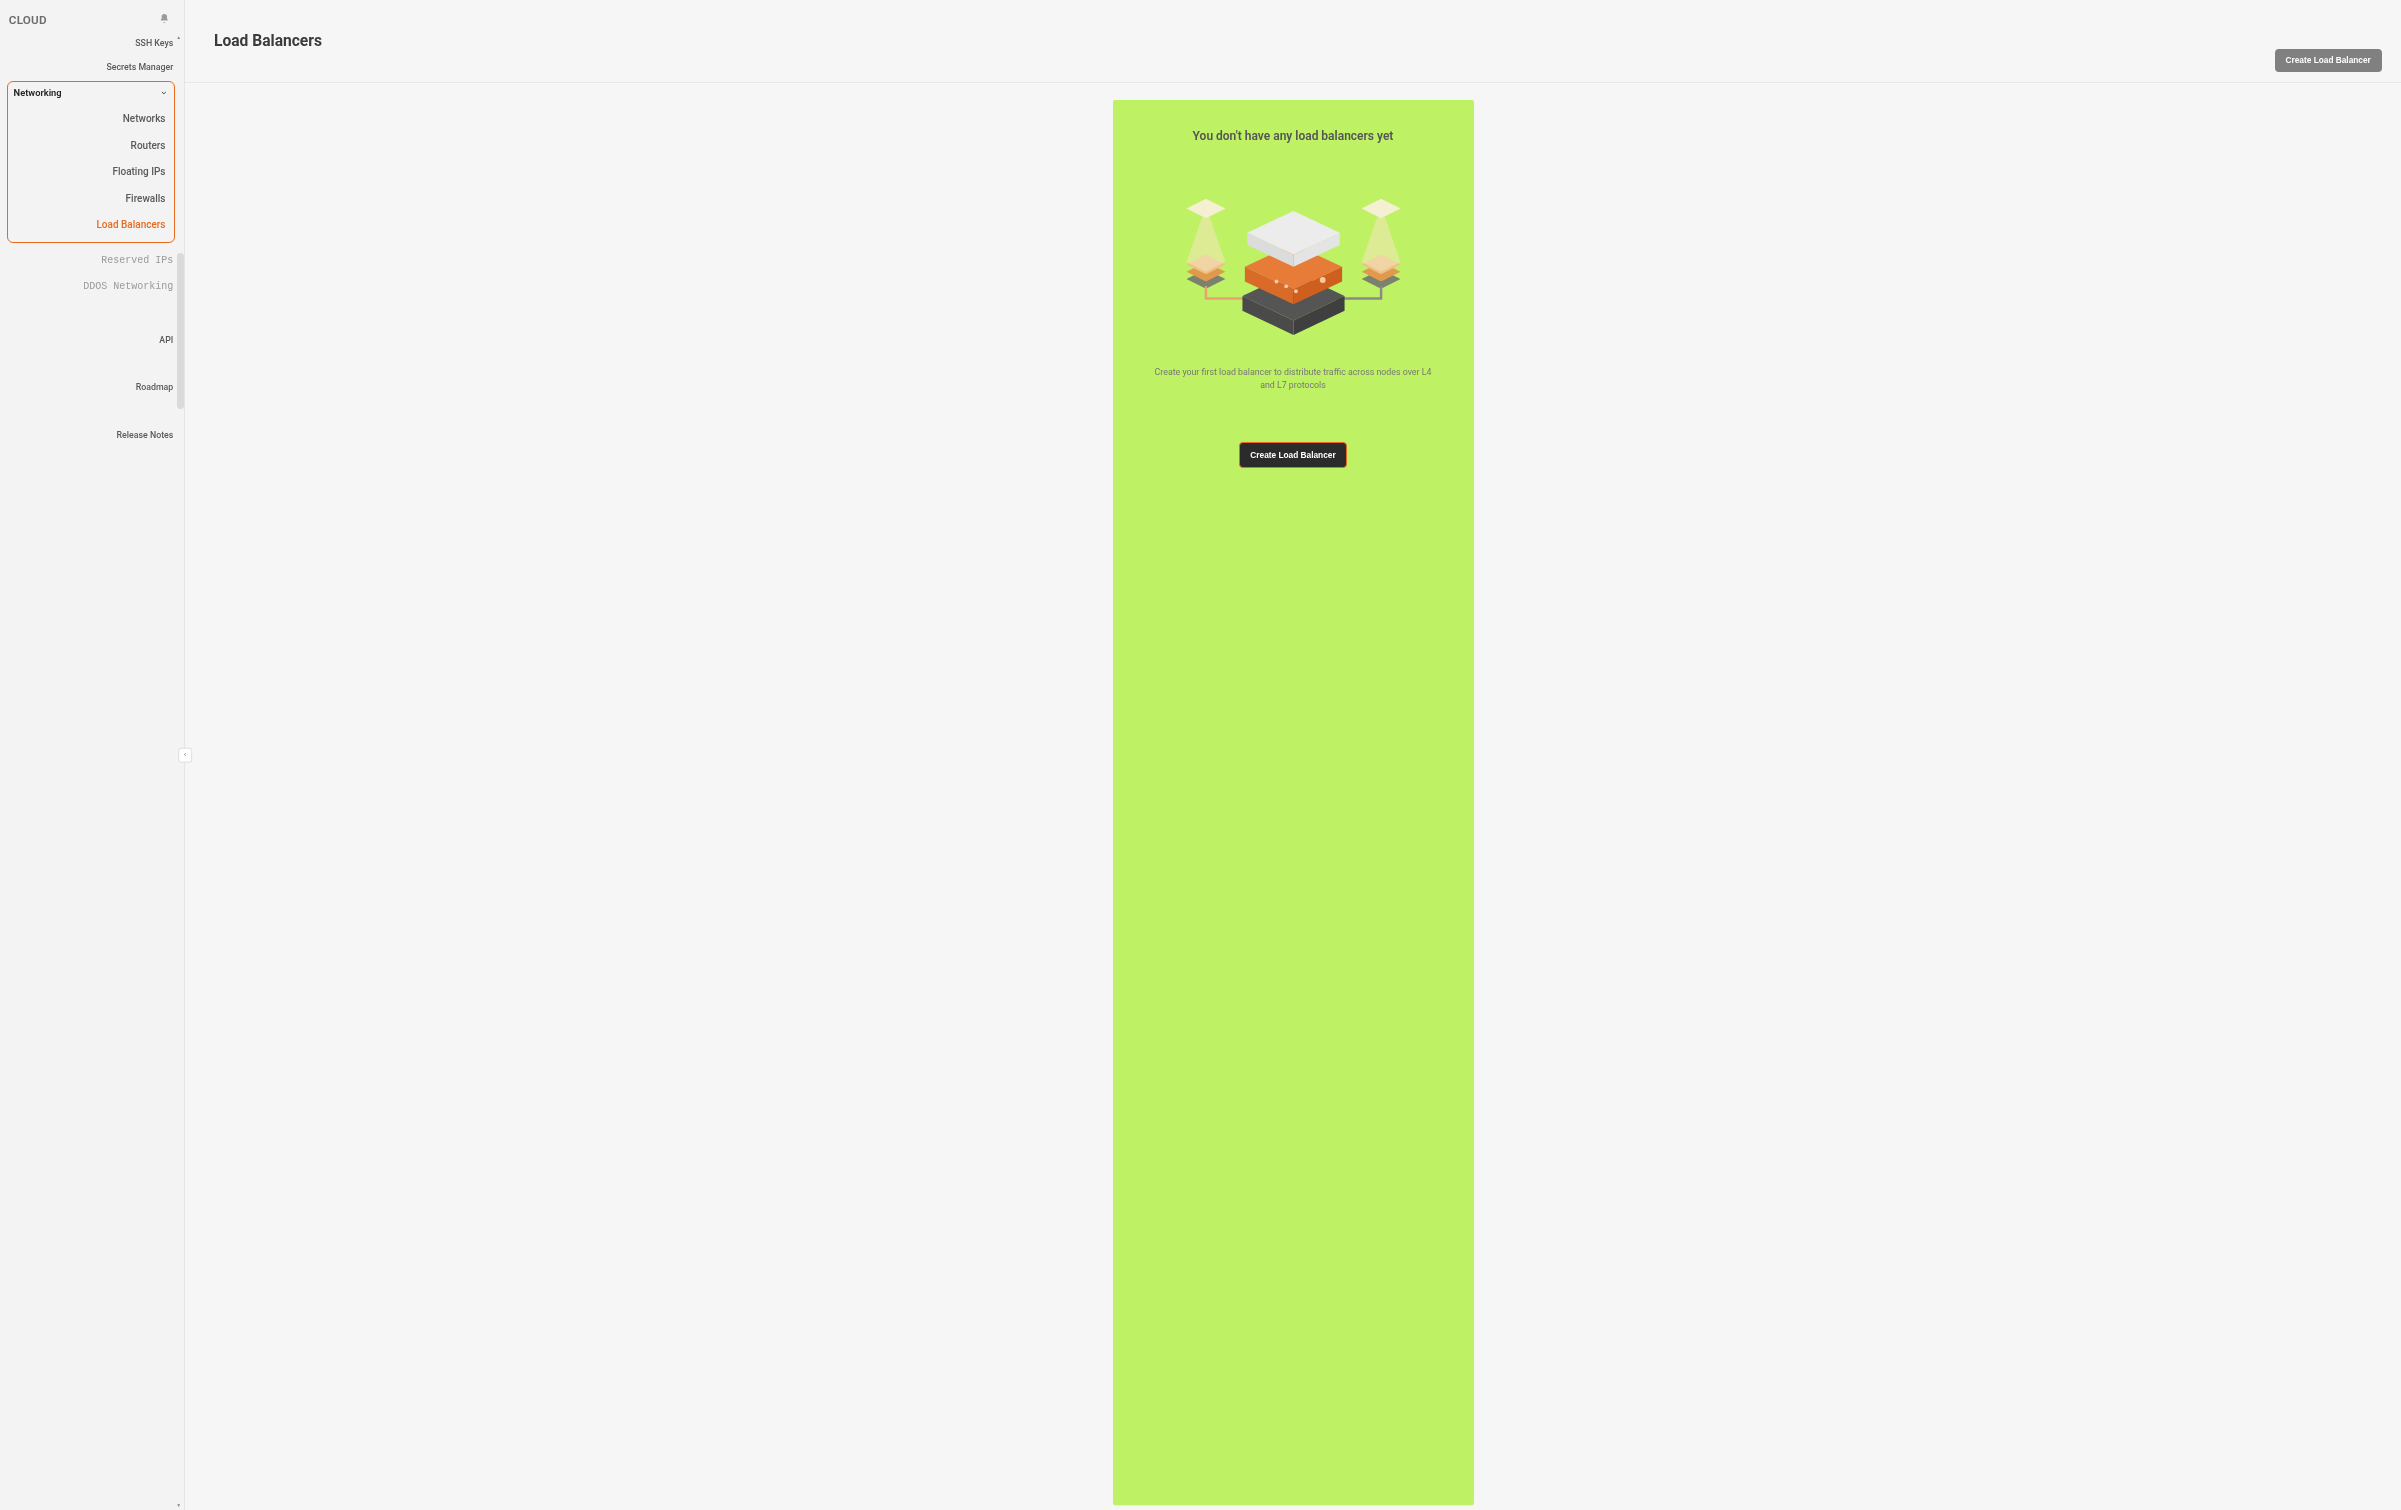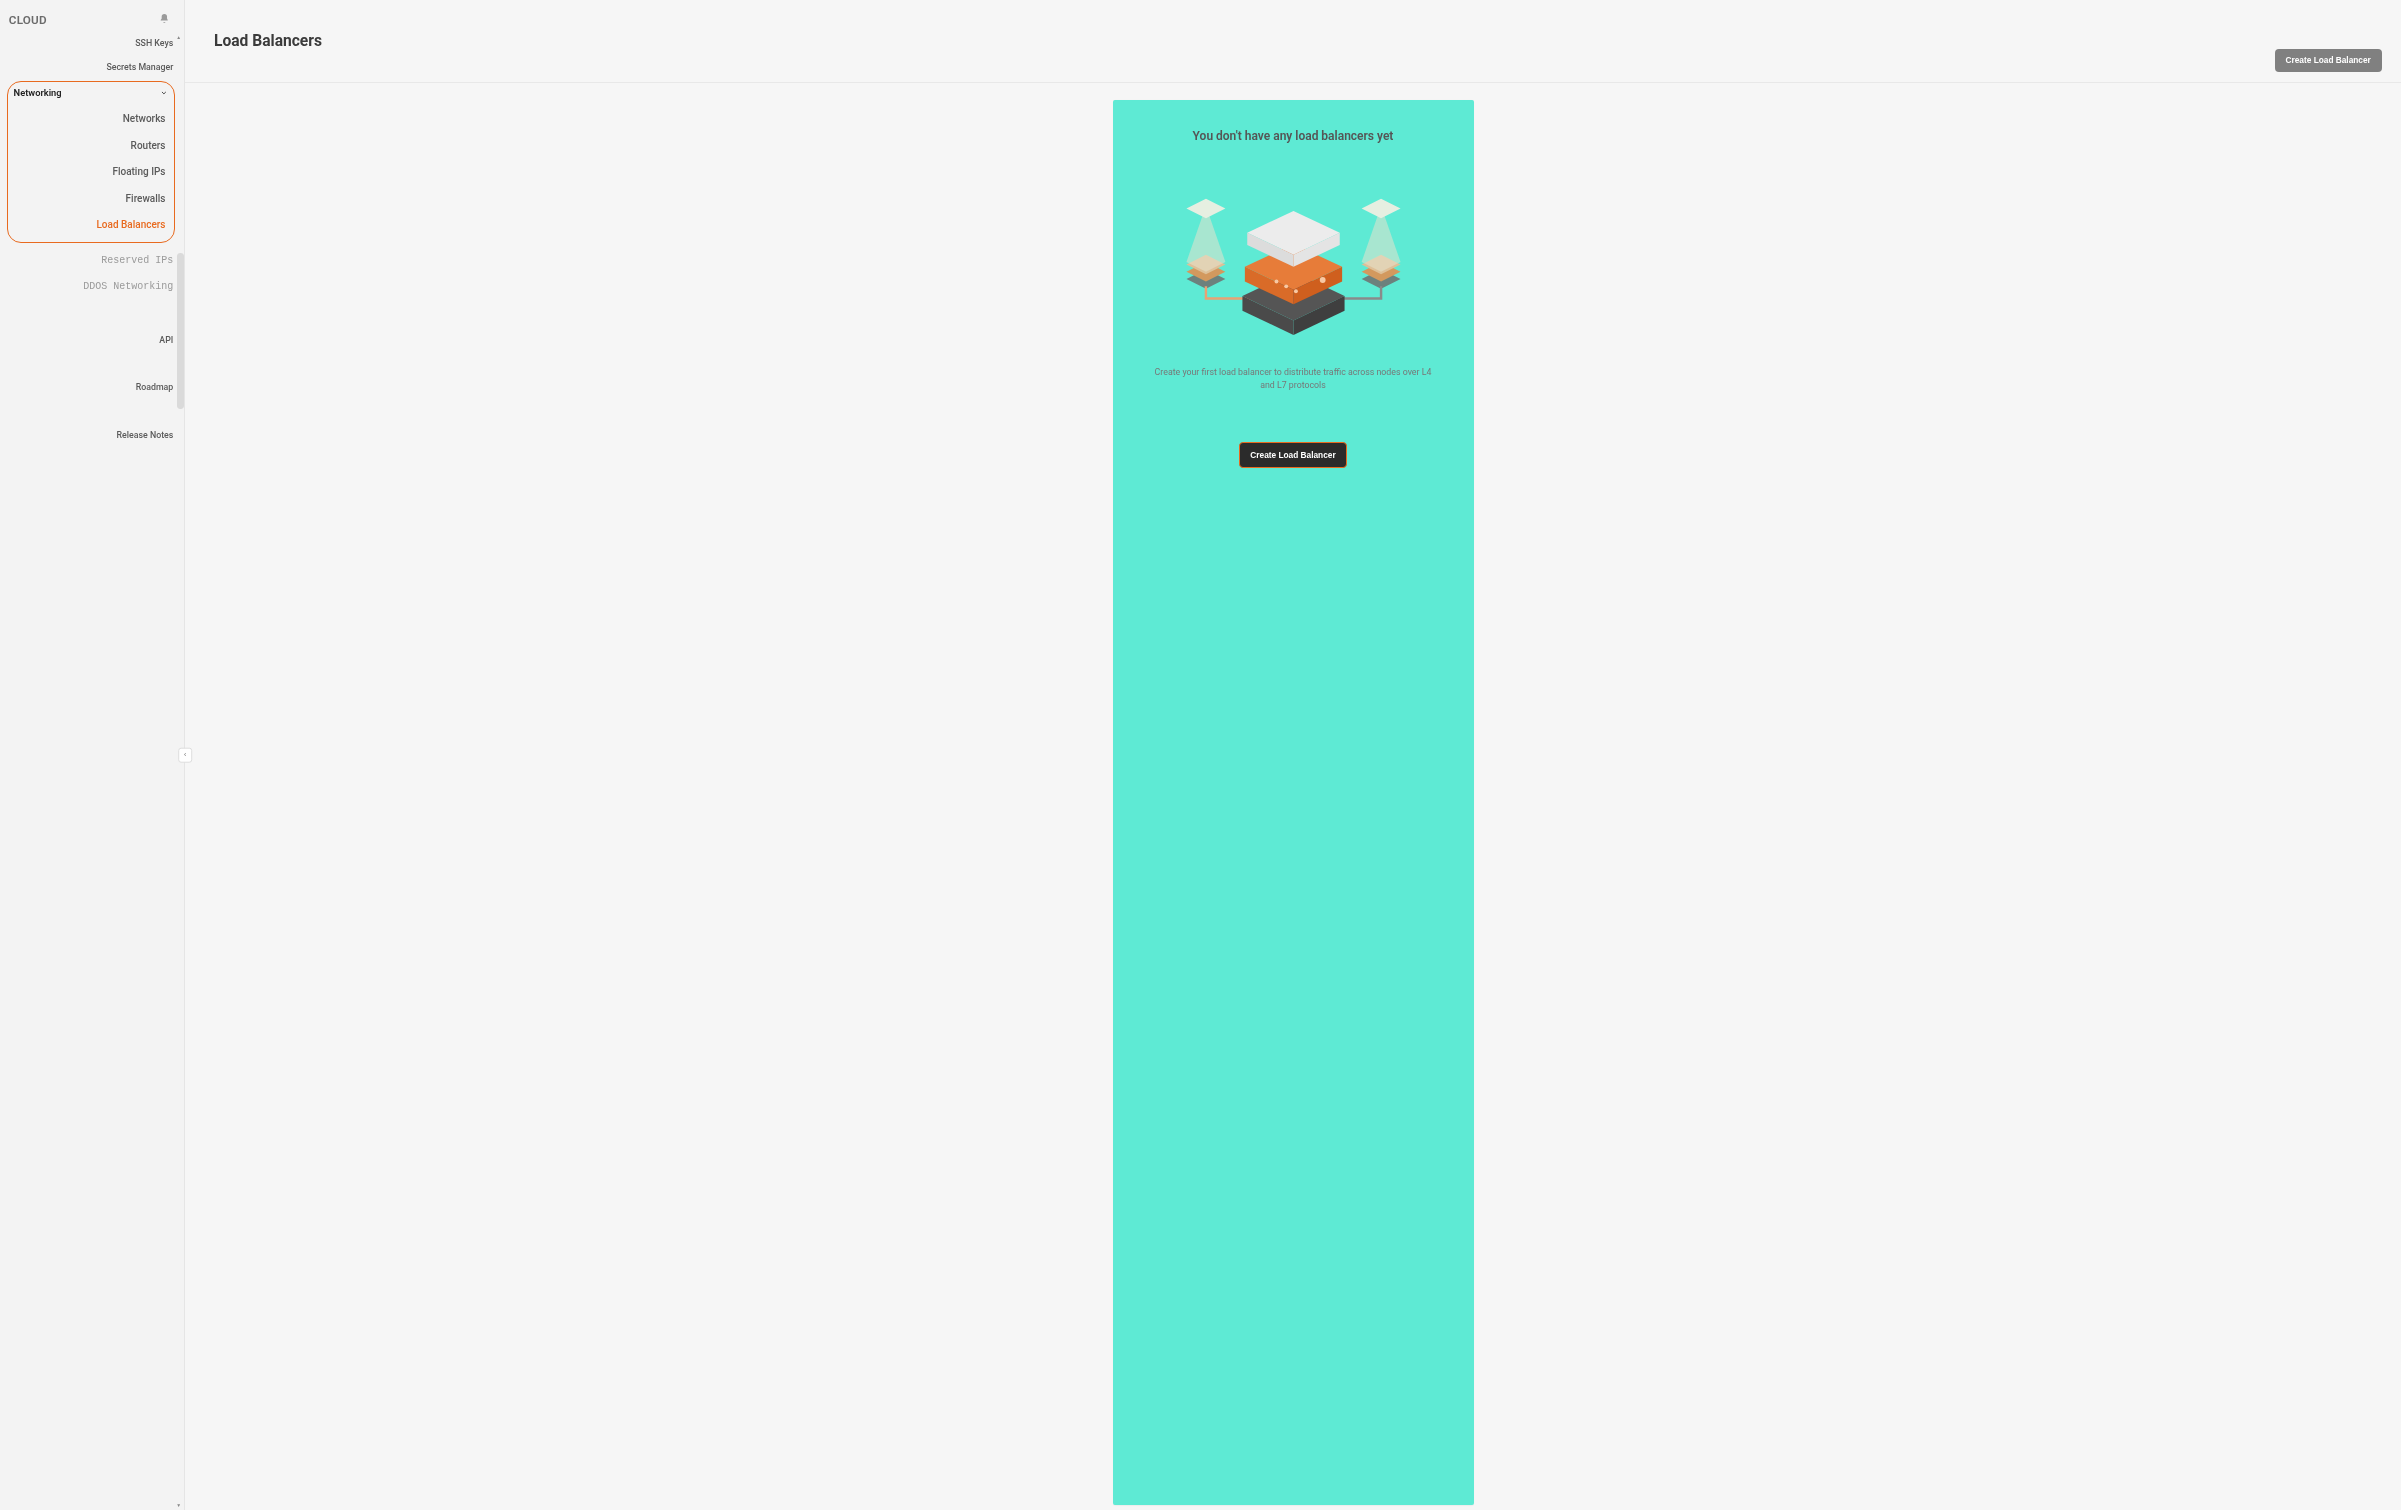--- a/index.html
+++ b/index.html
@@ -55,21 +55,21 @@
     font-weight: 500;
     color: #5a5a5a;
     cursor: pointer;
   }
   .nav-top .nav-item { padding-left: 14px; }
   .nav-section {
     margin: 1.9px 6.8px 2.9px 6.8px;
   }
   .nav-section.highlighted {
     border: 1px solid #e86a1f;
-    border-radius: 14px;
+    border-radius: 6px;
     background: #f3f3f3;
   }
   .nav-section-header {
     display: flex;
     align-items: center;
     justify-content: space-between;
     padding: 5.8px 6.8px 5.8px 5.8px;
     font-size: 9.3px;
     font-weight: 600;
     color: #222;
@@ -157,21 +157,21 @@
     border-radius: 3.9px;
   }
   .content-wrap {
     flex: 1;
     overflow: auto;
     padding: 16.6px 19.5px 4.9px 19.5px;
     display: flex;
     justify-content: center;
   }
   .card {
-    background: #5eead4;
+    background: #bef264;
     width: 361px;
     max-width: 100%;
     border-radius: 1.9px;
     box-shadow: 0 0.5px 1px rgba(0,0,0,0.04);
     padding: 29px 19.5px 14.6px 19.5px;
     display: flex;
     flex-direction: column;
     align-items: center;
   }
   .empty-title {

